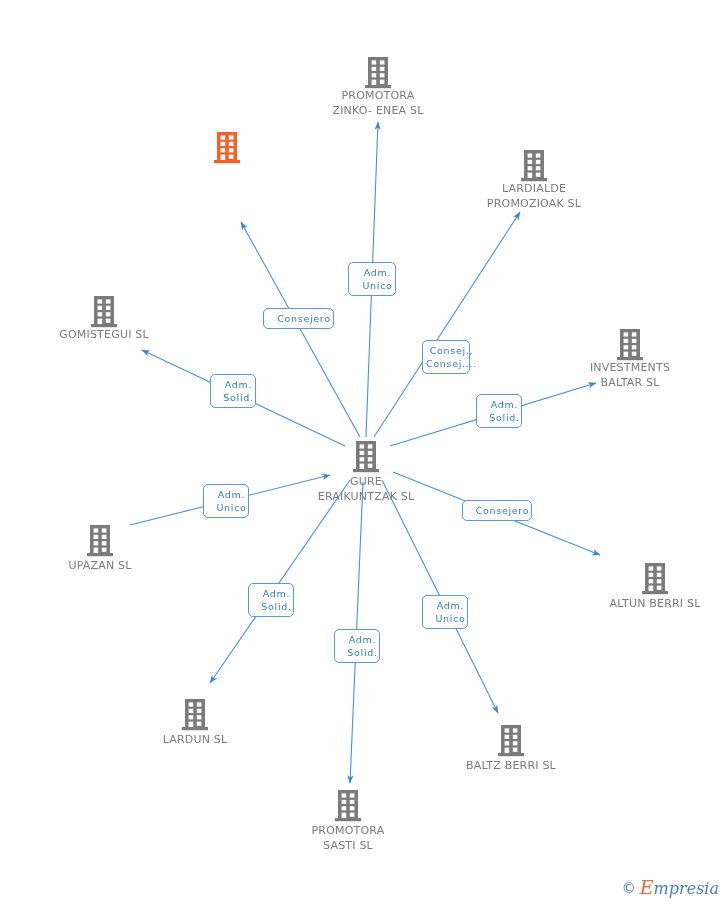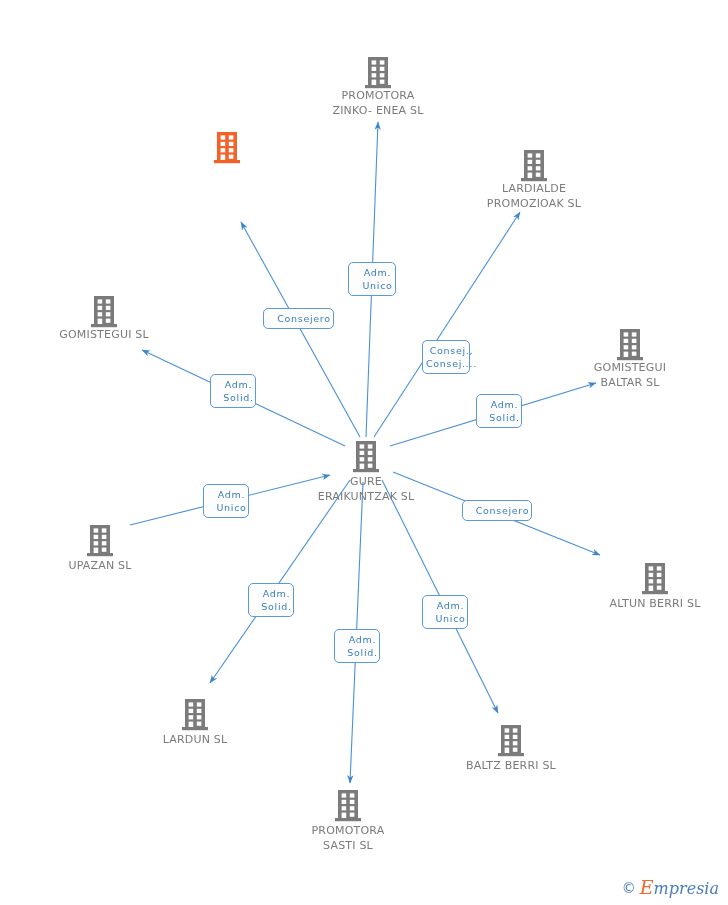--- a/index.html
+++ b/index.html
@@ -204,21 +204,21 @@
             <rect x="7.6" y="4.4" width="4.6" height="4.2" fill="#fff"></rect>
             <rect x="15.8" y="4.4" width="4.6" height="4.2" fill="#fff"></rect>
             <rect x="7.6" y="10.8" width="4.6" height="4.2" fill="#fff"></rect>
             <rect x="15.8" y="10.8" width="4.6" height="4.2" fill="#fff"></rect>
             <rect x="7.6" y="17.2" width="4.6" height="4.2" fill="#fff"></rect>
             <rect x="15.8" y="17.2" width="4.6" height="4.2" fill="#fff"></rect>
             <rect x="7.6" y="23.6" width="4.6" height="5.4" fill="#fff"></rect>
             <rect x="15.8" y="23.6" width="4.6" height="4.2" fill="#fff"></rect>
           </svg>
         </span>
-        <div class="node-label">GOMISTEGUI
+        <div class="node-label">INVESTMENTS
 BALTAR SL</div>
       </div>
       <div class="node label-below" style="left: 366px; top: 440px;">
         <span>
           <svg class="bldg" width="28" height="33" viewBox="0 0 28 33" xmlns="http://www.w3.org/2000/svg" aria-hidden="true">
             <rect x="4" y="1" width="20" height="28" fill="#7b7b7b"></rect>
             <rect x="1" y="29" width="26" height="3.2" fill="#7b7b7b"></rect>
             <rect x="7.6" y="4.4" width="4.6" height="4.2" fill="#fff"></rect>
             <rect x="15.8" y="4.4" width="4.6" height="4.2" fill="#fff"></rect>
             <rect x="7.6" y="10.8" width="4.6" height="4.2" fill="#fff"></rect>

